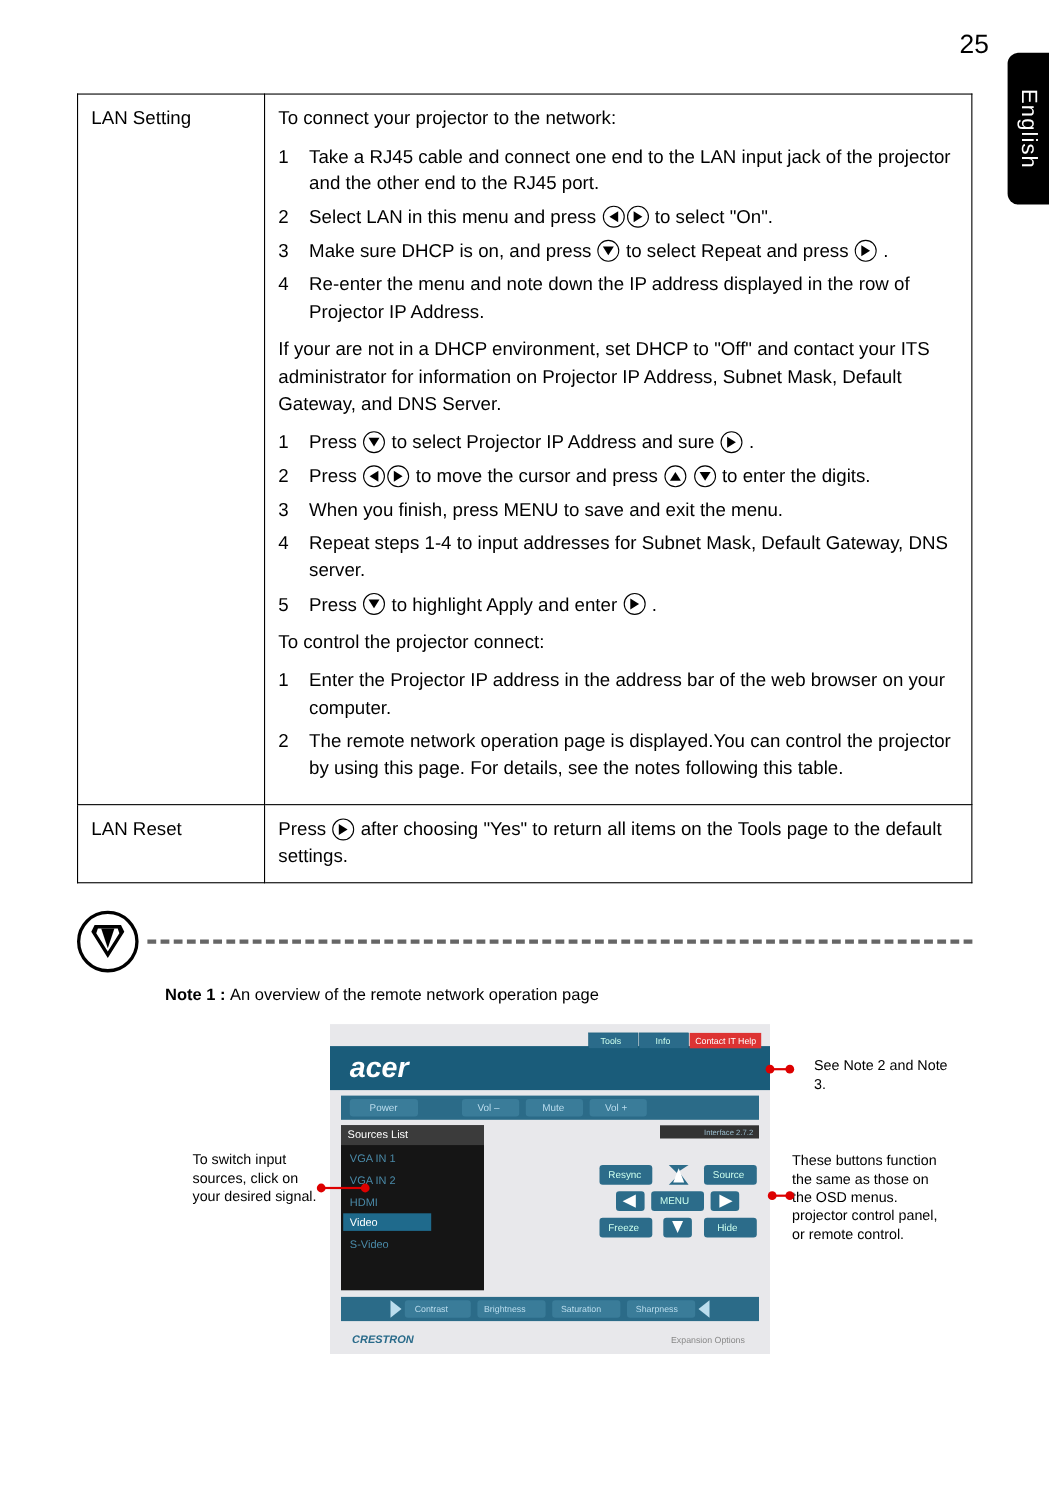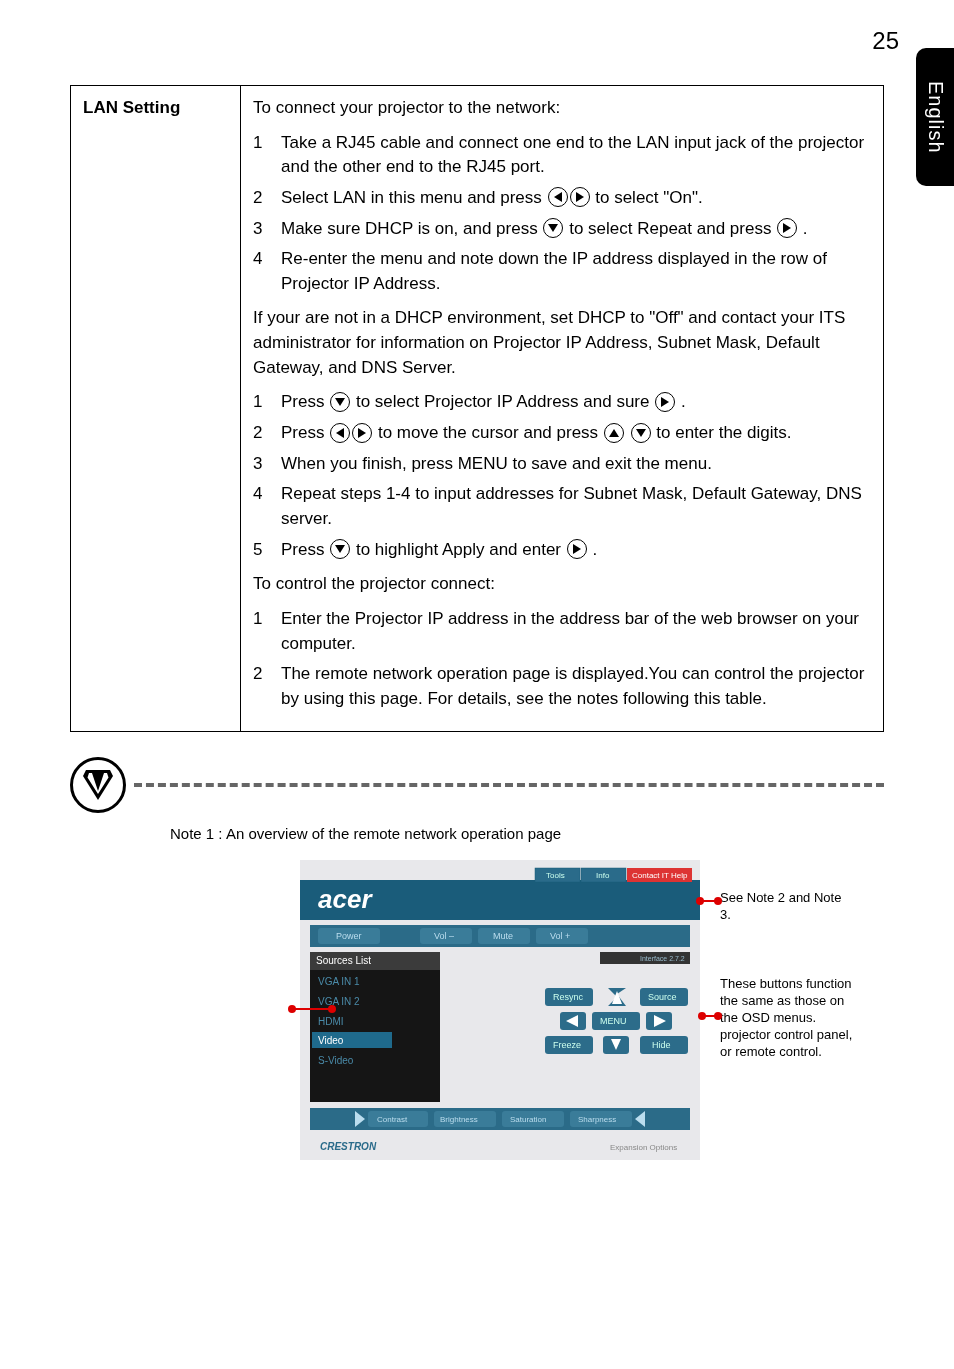--- a/index.html
+++ b/index.html
@@ -2,43 +2,43 @@
 <html><head>
 <meta charset="utf-8">
 <style>
   * { box-sizing: border-box; margin: 0; padding: 0; }
   body { font-family: Arial, Helvetica, sans-serif; background: #fff; color: #000; width: 954px; padding: 30px 70px 40px 70px; position: relative; }
   .tab-side { position: absolute; right: 0; top: 48px; width: 38px; height: 138px; background: #000; color: #fff; border-top-left-radius: 10px; border-bottom-left-radius: 10px; display:flex; align-items:center; justify-content:center; }
   .tab-side span { writing-mode: vertical-rl; font-size: 20px; letter-spacing: 1px; font-weight: 400; }
   .page-num { position: absolute; right: 55px; top: 27px; font-size: 24px; }
   table.main { width: 100%; border-collapse: collapse; border: 1px solid #000; margin-top: 55px; }
   table.main td { border: 1px solid #000; padding: 10px 12px; vertical-align: top; font-size: 17px; line-height: 1.45; }
-  td.left-cell { width: 170px; font-weight: bold; vertical-align: middle; }
+  td.left-cell { width: 170px; font-weight: normal; vertical-align: middle; }
   .para { margin-bottom: 10px; }
   ol.steps { list-style: none; padding-left: 0; margin-bottom: 10px; }
   ol.steps li { display: flex; margin-bottom: 6px; }
   ol.steps li .num { width: 28px; flex-shrink:0; }
   ol.steps li .txt { flex: 1; }
   .circ-icon { display: inline-flex; width: 20px; height: 20px; border: 1.5px solid #000; border-radius: 50%; align-items: center; justify-content: center; vertical-align: middle; margin: 0 1px; position: relative; top: -1px; }
   .tri { width:0; height:0; border-style: solid; display:block; }
   .tri-left { border-width: 5px 8px 5px 0; border-color: transparent #000 transparent transparent; }
   .tri-right { border-width: 5px 0 5px 8px; border-color: transparent transparent transparent #000; }
   .tri-up { border-width: 0 5px 8px 5px; border-color: transparent transparent #000 transparent; }
   .tri-down { border-width: 8px 5px 0 5px; border-color: #000 transparent transparent transparent; }
   .note-row { display:flex; align-items:flex-start; margin-top: 25px; }
   .note-badge { width: 56px; height: 56px; border: 3px solid #000; border-radius: 50%; display:flex; align-items:center; justify-content:center; flex-shrink:0; }
   .note-badge svg { width: 36px; height: 36px; }
   .dashes { flex:1; border-bottom: 4px dashed #666; margin: 26px 0 0 8px; height:0; }
   .note-caption { margin-top: 12px; font-size: 15px; padding-left: 80px; }
-  .note-caption b { font-weight: normal; margin-left: 20px; }
+  .note-caption b { font-weight: bold; }
   .overview { position: relative; margin-top: 18px; margin-left: 130px; width: 660px; }
   .screenshot { width: 400px; height: 300px; display:block; margin-left: 100px; }
   .callout-left, .callout-right-top, .callout-right-bot { position: absolute; font-size: 13px; line-height: 1.3; color: #000; }
   .callout-left { left: -25px; top: 115px; width: 120px; text-align: left; }
-  .callout-right-top { left: 520px; top: 30px; width: 130px; }
+  .callout-right-top { left: 540px; top: 30px; width: 130px; }
   .callout-right-bot { left: 520px; top: 116px; width: 140px; }
   .connector-left { position:absolute; top:148px; left:92px; width:40px; height:2px; background:#d00; }
   .connector-left::before, .connector-left::after { content:''; position:absolute; width:8px; height:8px; background:#d00; border-radius:50%; top:-3px; }
   .connector-left::before { left:-4px; } .connector-left::after { right:-4px; }
   .connector-right-top { position:absolute; top:40px; left:500px; width:18px; height:2px; background:#d00; }
   .connector-right-top::before,.connector-right-top::after { content:''; position:absolute; width:8px; height:8px; background:#d00; border-radius:50%; top:-3px; }
   .connector-right-top::before { left:-4px; } .connector-right-top::after { right:-4px; }
   .connector-right-bot { position:absolute; top:155px; left:502px; width:16px; height:2px; background:#d00; }
   .connector-right-bot::before,.connector-right-bot::after { content:''; position:absolute; width:8px; height:8px; background:#d00; border-radius:50%; top:-3px; }
   .connector-right-bot::before { left:-4px; } .connector-right-bot::after { right:-4px; }
@@ -160,37 +160,48 @@
               <span class="num">1</span>
               <span class="txt">Enter the Projector IP address in the address bar of the web browser on your computer.</span>
             </li>
         <li>
               <span class="num">2</span>
               <span class="txt">The remote network operation page is displayed.You can control the projector by using this page. For details, see the notes following this table.</span>
             </li>
       </ol>
     </td>
   </tr>
+  <tr>
+    <td class="left-cell">LAN Reset</td>
+    <td>
+      <span>Press </span>
+      <span class="circ-icon">
+            <span class="tri tri-right"></span>
+          </span>
+      <span> after choosing "Yes" to return all items on the Tools page to the default settings.</span>
+    </td>
+  </tr>
 </tbody>
   </table>
 
 <div class="note-row">
   <div class="note-badge">
     <svg viewBox="0 0 24 24" fill="#000">
         <path d="M20 2H4L2 6l10 16L22 6 20 2zm-8 16L5 7l1-3h12l1 3-7 11z"></path>
         <path d="M8 4l4 12 4-12H8z" fill="#000"></path>
       </svg>
   </div>
   <div class="dashes"></div>
 </div>
 <div class="note-caption">
   <b>Note 1 : </b><span>An overview of the remote network operation page</span>
 </div>
 
 <div class="overview">
+  <div class="callout-left">To switch input sources, click on your desired signal.</div>
   <div class="connector-left"></div>
 
   <div class="callout-right-top">See Note 2 and Note 3.</div>
   <div class="connector-right-top"></div>
 
   <div class="callout-right-bot">These buttons function the same as those on the OSD menus. projector control panel, or remote control.</div>
   <div class="connector-right-bot"></div>
 
   <svg class="screenshot" viewBox="0 0 400 300">
     <rect x="0" y="0" width="400" height="300" fill="#e8e8eb"></rect>

